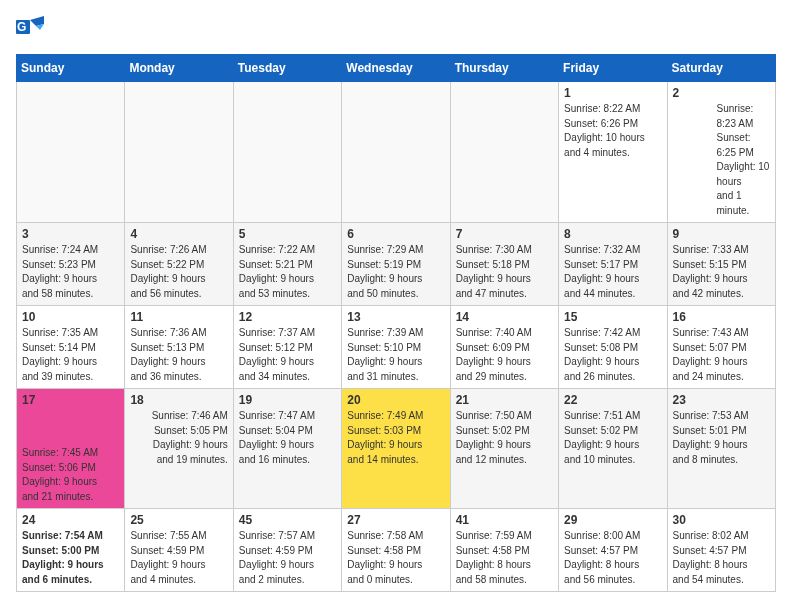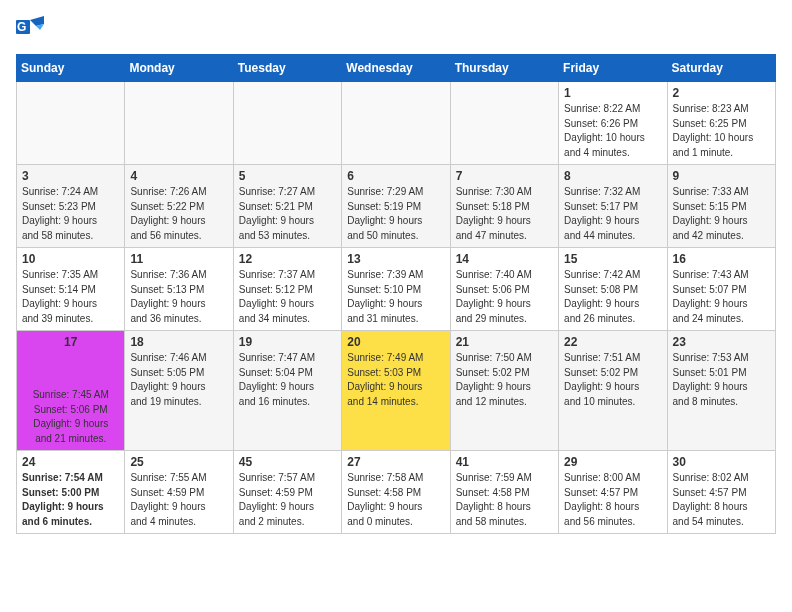--- a/index.html
+++ b/index.html
@@ -128,21 +128,21 @@
         <td class="empty" style="background: rgb(249, 249, 249);"></td>
         <td style="background: rgb(255, 255, 255);">
           <span class="day-num">1</span>
           <div class="day-info" style="white-space: pre-line;">Sunrise: 8:22 AM
 Sunset: 6:26 PM
 Daylight: 10 hours
 and 4 minutes.</div>
         </td>
         <td style="background: rgb(255, 255, 255);">
           <span class="day-num">2</span>
-          <div class="day-info" style="white-space: pre-line;">Sunrise: 8:23 AM
+          <div class="day-info" style="white-space: pre-line; margin-left: 44px;">Sunrise: 8:23 AM
 Sunset: 6:25 PM
 Daylight: 10 hours
 and 1 minute.</div>
         </td>
       </tr>
       <tr style="background: rgb(245, 245, 245);">
         <td style="background: rgb(245, 245, 245);">
           <span class="day-num">3</span>
           <div class="day-info" style="white-space: pre-line;">Sunrise: 7:24 AM
 Sunset: 5:23 PM
@@ -151,21 +151,21 @@
         </td>
         <td style="background: rgb(245, 245, 245);">
           <span class="day-num">4</span>
           <div class="day-info" style="white-space: pre-line;">Sunrise: 7:26 AM
 Sunset: 5:22 PM
 Daylight: 9 hours
 and 56 minutes.</div>
         </td>
         <td style="background: rgb(245, 245, 245);">
           <span class="day-num">5</span>
-          <div class="day-info" style="white-space: pre-line;">Sunrise: 7:27 AM
+          <div class="day-info" style="white-space: pre-line;">Sunrise: 7:22 AM
 Sunset: 5:21 PM
 Daylight: 9 hours
 and 53 minutes.</div>
         </td>
         <td style="background: rgb(245, 245, 245);">
           <span class="day-num">6</span>
           <div class="day-info" style="white-space: pre-line;">Sunrise: 7:29 AM
 Sunset: 5:19 PM
 Daylight: 9 hours
 and 50 minutes.</div>
@@ -217,50 +217,50 @@
         <td style="background: rgb(255, 255, 255);">
           <span class="day-num">13</span>
           <div class="day-info" style="white-space: pre-line;">Sunrise: 7:39 AM
 Sunset: 5:10 PM
 Daylight: 9 hours
 and 31 minutes.</div>
         </td>
         <td style="background: rgb(255, 255, 255);">
           <span class="day-num">14</span>
           <div class="day-info" style="white-space: pre-line;">Sunrise: 7:40 AM
-Sunset: 5:06 PM
+Sunset: 6:09 PM
 Daylight: 9 hours
 and 29 minutes.</div>
         </td>
         <td style="background: rgb(255, 255, 255);">
           <span class="day-num">15</span>
           <div class="day-info" style="white-space: pre-line;">Sunrise: 7:42 AM
 Sunset: 5:08 PM
 Daylight: 9 hours
 and 26 minutes.</div>
         </td>
         <td style="background: rgb(255, 255, 255);">
           <span class="day-num">16</span>
           <div class="day-info" style="white-space: pre-line;">Sunrise: 7:43 AM
 Sunset: 5:07 PM
 Daylight: 9 hours
 and 24 minutes.</div>
         </td>
       </tr>
       <tr style="background: rgb(245, 245, 245);">
-        <td style="background: #d946ef; text-align: center;">
+        <td style="background: #ec4899;">
           <span class="day-num">17</span>
           <div class="day-info" style="white-space: pre-line; margin-top: 39px;">Sunrise: 7:45 AM
 Sunset: 5:06 PM
 Daylight: 9 hours
 and 21 minutes.</div>
         </td>
         <td style="background: rgb(245, 245, 245);">
           <span class="day-num">18</span>
-          <div class="day-info" style="white-space: pre-line;">Sunrise: 7:46 AM
+          <div class="day-info" style="white-space: pre-line; text-align: right;">Sunrise: 7:46 AM
 Sunset: 5:05 PM
 Daylight: 9 hours
 and 19 minutes.</div>
         </td>
         <td style="background: rgb(245, 245, 245);">
           <span class="day-num">19</span>
           <div class="day-info" style="white-space: pre-line;">Sunrise: 7:47 AM
 Sunset: 5:04 PM
 Daylight: 9 hours
 and 16 minutes.</div>

